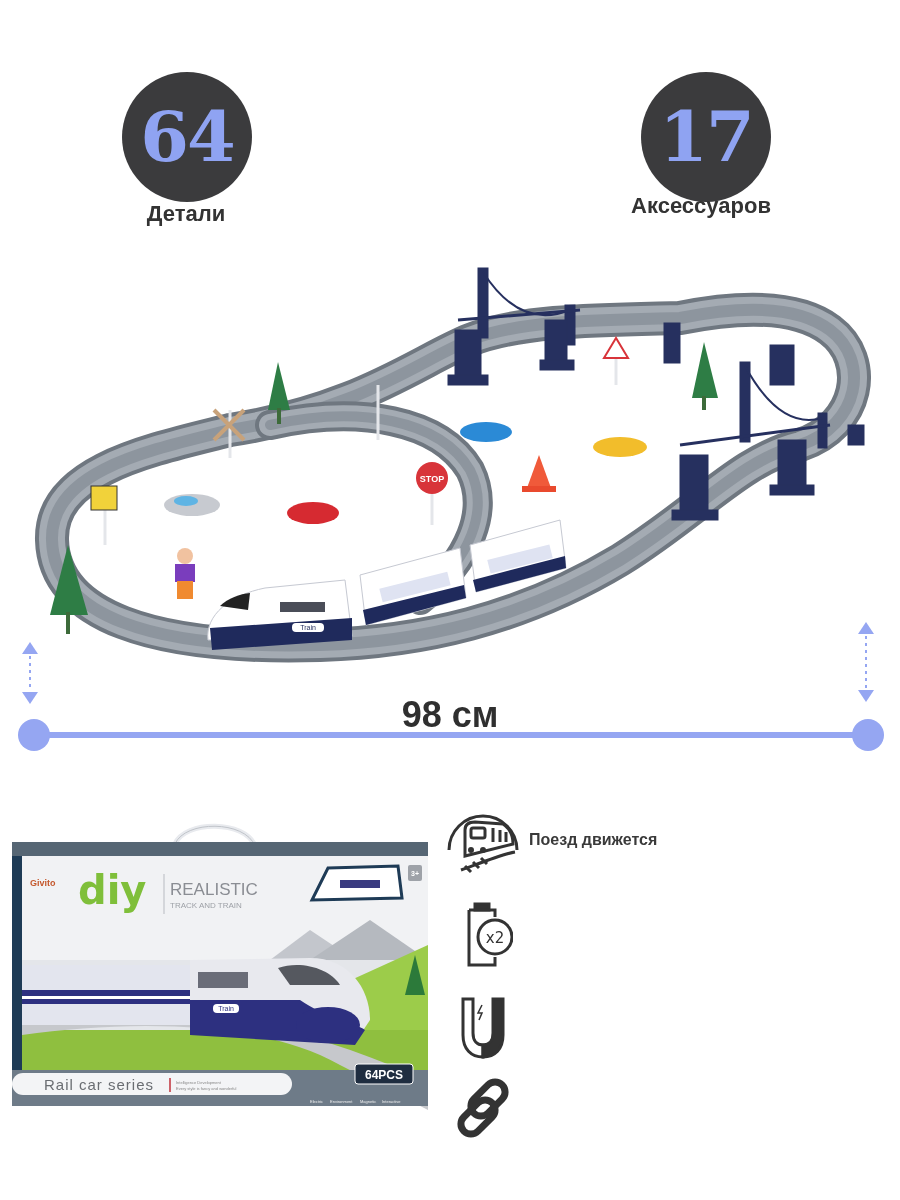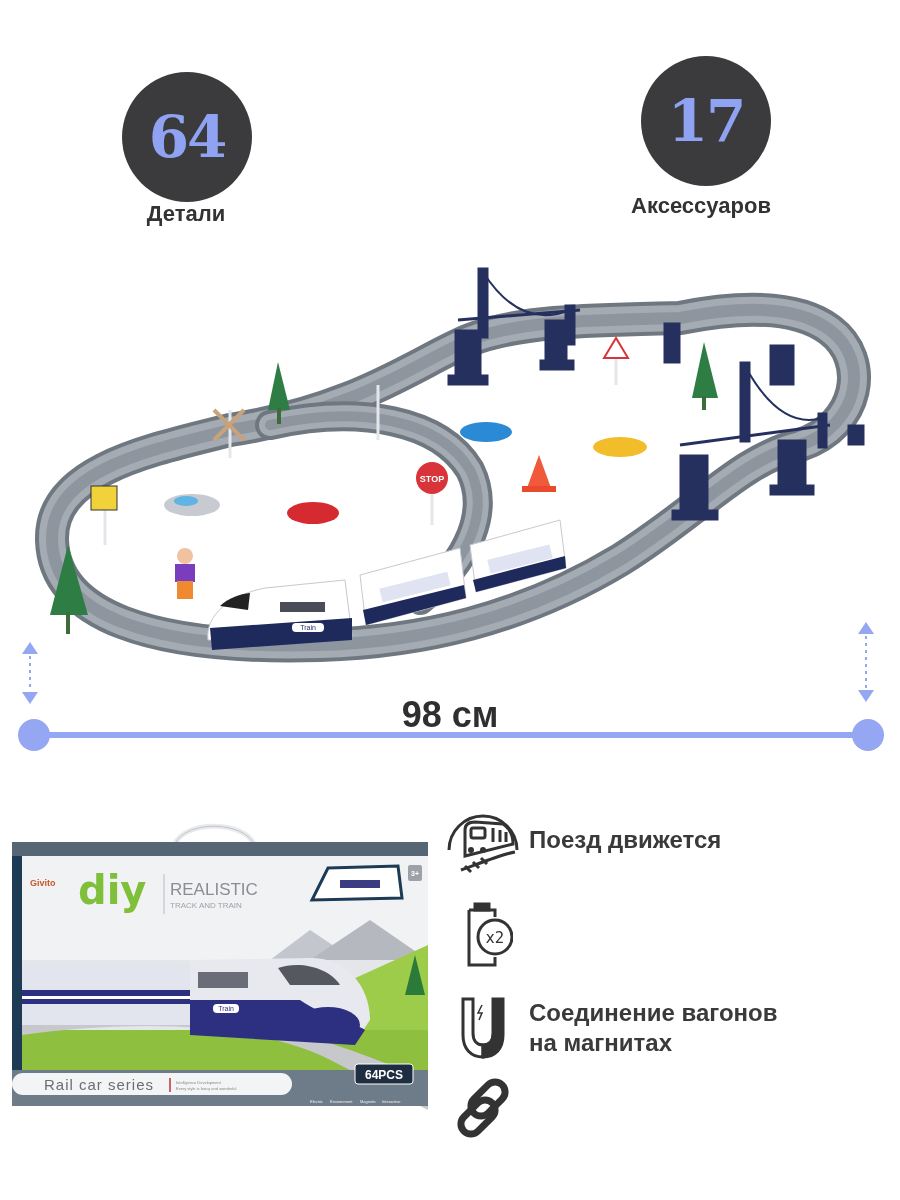--- a/index.html
+++ b/index.html
@@ -5,21 +5,21 @@
   * { box-sizing: border-box; margin: 0; padding: 0; }
   html, body { width: 900px; height: 1200px; background: #ffffff; overflow: hidden; }
   body { position: relative; font-family: "Liberation Sans", "DejaVu Sans", sans-serif; color: #333333; }
 
   .stat-circle {
     position: absolute; width: 130px; height: 130px; border-radius: 50%;
     background: #3b3b3d; display: flex; align-items: center; justify-content: center;
   }
   .stat-number {
     font-family: "DejaVu Serif", "Liberation Serif", serif; font-weight: bold;
-    font-size: 58px; color: #8fa3f2; letter-spacing: -2px; line-height: 1;
+    font-size: 70px; color: #8fa3f2; letter-spacing: -2px; line-height: 1;
   }
   .stat-label {
     position: absolute; font-weight: bold; font-size: 22px; color: #333333;
     text-align: center; width: 220px;
   }
 
   .scene { position: absolute; left: 0; top: 240px; width: 900px; height: 440px; }
 
   .dim-label {
     position: absolute; left: 0; width: 900px; top: 694px; text-align: center;
@@ -28,32 +28,32 @@
   .dim-line { position: absolute; left: 32px; top: 732px; width: 836px; height: 6px; background: #95a6f2; border-radius: 3px; }
   .dim-dot { position: absolute; top: 719px; width: 32px; height: 32px; border-radius: 50%; background: #95a6f2; }
   .dim-arrow { position: absolute; width: 20px; }
 
   .box { position: absolute; left: 10px; top: 820px; width: 420px; height: 300px; }
 
   .features { position: absolute; left: 455px; top: 800px; width: 440px; }
   .feature { position: absolute; left: 0; display: flex; align-items: center; }
   .feature-icon { width: 80px; display: flex; justify-content: center; }
   .feature-text {
-    font-weight: bold; font-size: 24px; color: #3a3a3a; line-height: 30px; margin-left: 6px;
+    font-weight: bold; font-size: 16px; color: #3a3a3a; line-height: 30px; margin-left: 6px;
   }
 </style>
 </head>
 <body>
 
 <div class="stat-circle" style="left:122px; top:72px;">
   <span class="stat-number">64</span>
 </div>
 <div class="stat-label" style="left:76px; top:201px;">Детали</div>
 
-<div class="stat-circle" style="left:641px; top:56px;">
+<div class="stat-circle" style="left:641px; top:72px;">
   <span class="stat-number">17</span>
 </div>
 <div class="stat-label" style="left:591px; top:193px;">Аксессуаров</div>
 
 <svg class="scene" viewBox="0 240 900 440" width="900" height="440">
 
   <g fill="none" stroke-linecap="round">
     <path d="M 230 430 C 150 450, 50 470, 52 540 C 54 615, 150 650, 320 645 C 420 642, 520 620, 620 560 C 700 510, 740 460, 800 445 C 860 425, 870 360, 830 330 C 790 300, 720 310, 680 318 C 600 320, 520 320, 470 340 C 420 360, 360 410, 230 430 Z" stroke="#6f7780" stroke-width="34"></path>
     <path d="M 230 430 C 150 450, 50 470, 52 540 C 54 615, 150 650, 320 645 C 420 642, 520 620, 620 560 C 700 510, 740 460, 800 445 C 860 425, 870 360, 830 330 C 790 300, 720 310, 680 318 C 600 320, 520 320, 470 340 C 420 360, 360 410, 230 430 Z" stroke="#a4abb3" stroke-width="26"></path>
     <path d="M 230 430 C 150 450, 50 470, 52 540 C 54 615, 150 650, 320 645 C 420 642, 520 620, 620 560 C 700 510, 740 460, 800 445 C 860 425, 870 360, 830 330 C 790 300, 720 310, 680 318 C 600 320, 520 320, 470 340 C 420 360, 360 410, 230 430 Z" stroke="#8d959e" stroke-width="12"></path>
@@ -248,24 +248,20 @@
   </div>
 
   <div class="feature" style="top:188px; left:-12px; height:80px;">
     <span class="feature-icon">
       <svg width="60" height="70" viewBox="0 0 60 70">
         <path d="M 10 6 L 20 6 L 20 40 C 20 48, 24 52, 30 52 L 30 64 C 18 64, 10 56, 10 42 Z" fill="none" stroke="#333" stroke-width="3"></path>
         <path d="M 40 6 L 50 6 L 50 42 C 50 56, 42 64, 30 64 L 30 52 C 36 52, 40 48, 40 40 Z" fill="#333" stroke="#333" stroke-width="3"></path>
         <path d="M 29 12 L 25 20 L 29 20 L 26 27" fill="none" stroke="#333" stroke-width="1.5"></path>
       </svg>
     </span>
-    <span class="feature-text">
-      <span>Соединение вагонов</span><br>
-      <span>на магнитах</span>
-    </span>
   </div>
 
   <div class="feature" style="top:268px; left:-12px; height:80px;">
     <span class="feature-icon">
       <svg width="66" height="66" viewBox="0 0 66 66" fill="none" stroke="#333" stroke-width="7" stroke-linecap="round">
         <rect x="28" y="4" width="20" height="40" rx="10" transform="rotate(45 38 24)"></rect>
         <rect x="18" y="22" width="20" height="40" rx="10" transform="rotate(45 28 42)"></rect>
       </svg>
     </span>
     <span class="feature-text">

